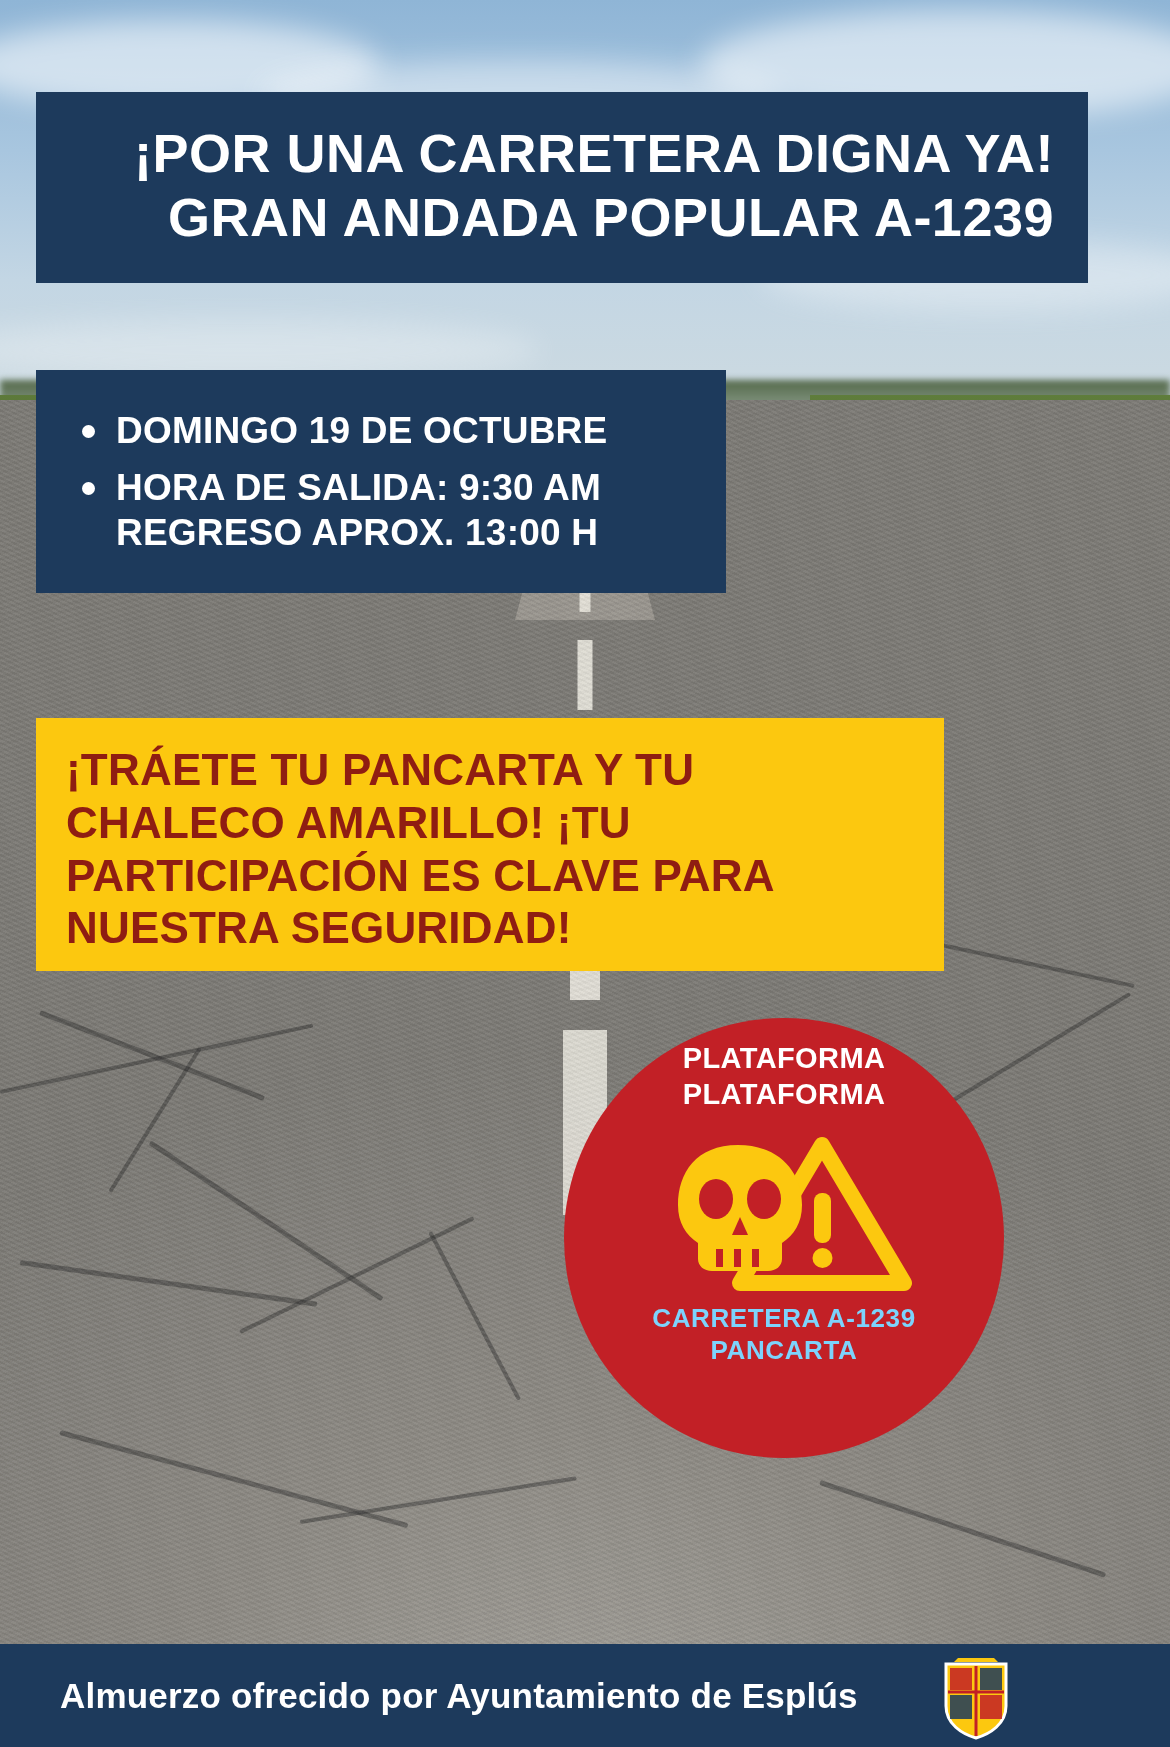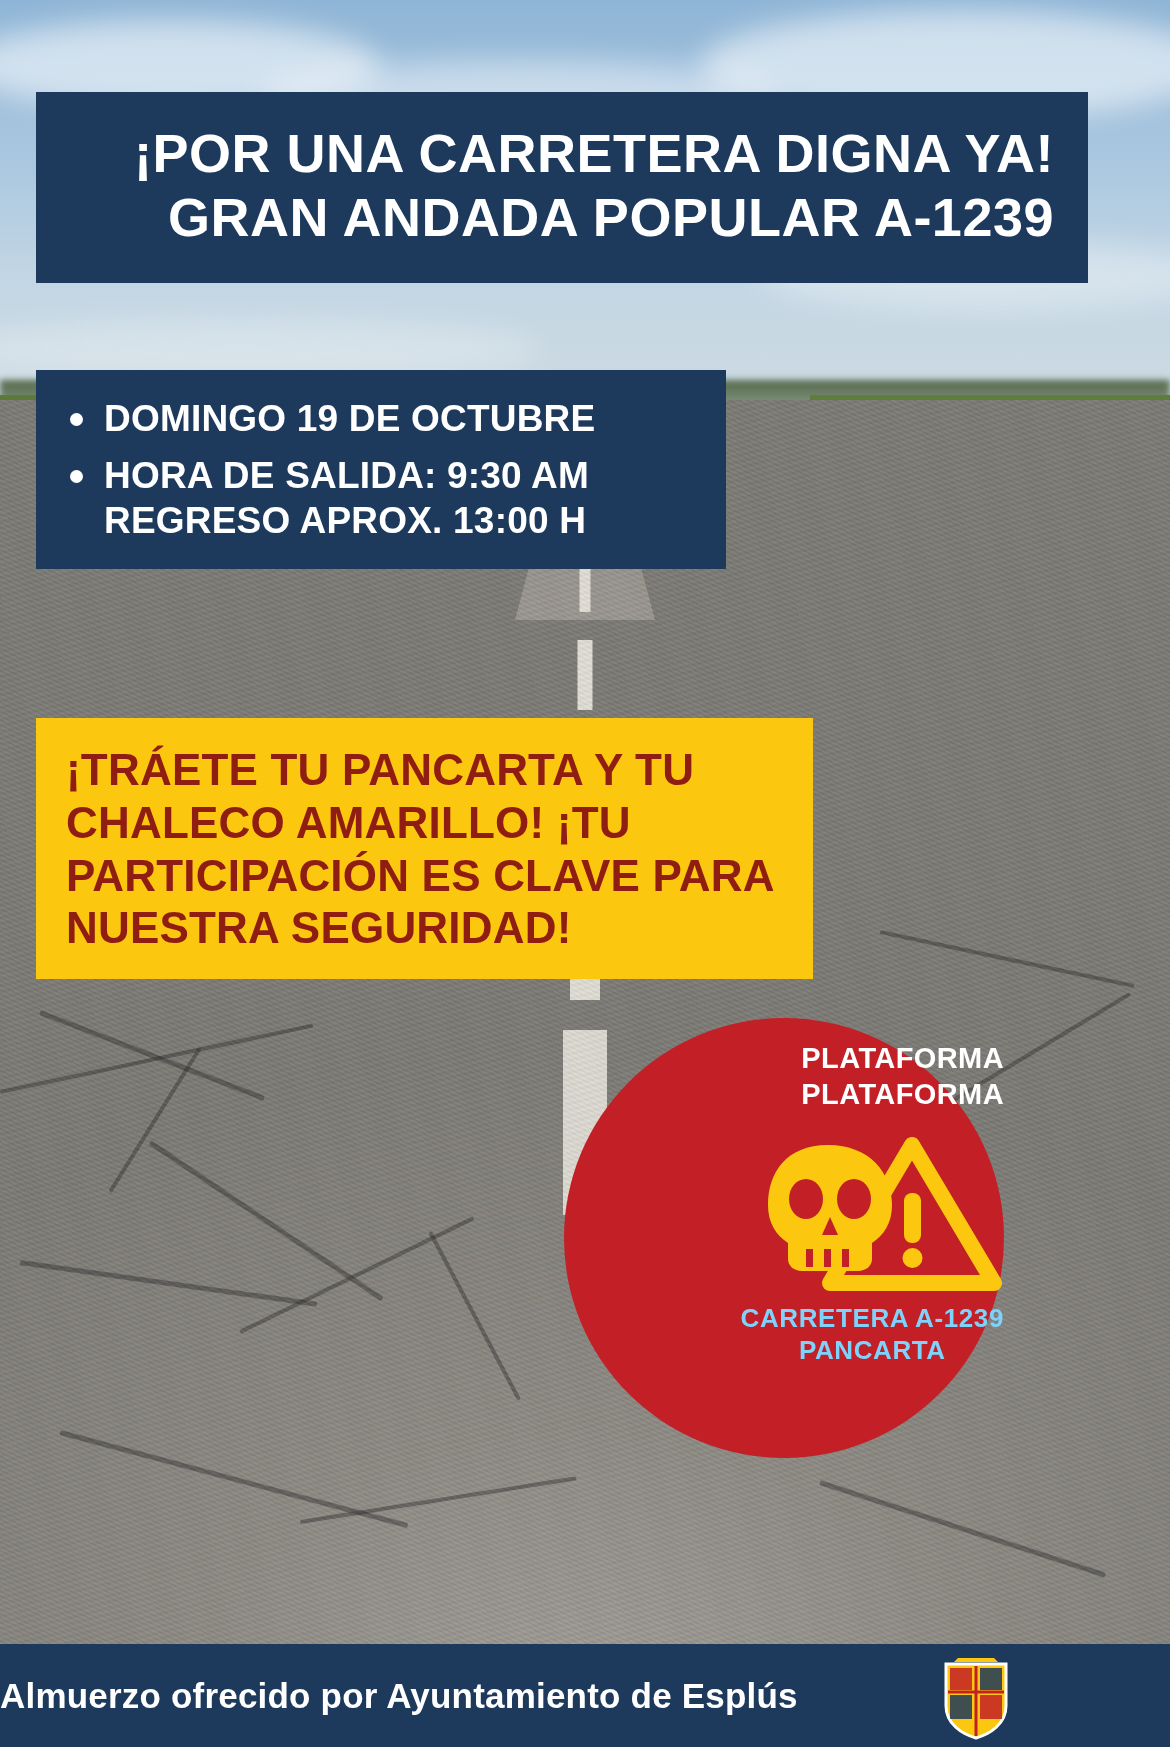--- a/index.html
+++ b/index.html
@@ -134,21 +134,21 @@
   .details-box {
     position: absolute;
     left: 36px;
     top: 370px;
     width: 690px;
     background: #1d3a5c;
     padding: 26px 28px 26px 28px;
     box-sizing: border-box;
   }
   .details-list {
-    margin: 0;
+    margin: 12px;
     padding: 0;
     list-style: none;
   }
   .details-list li {
     position: relative;
     color: #ffffff;
     font-size: 37px;
     font-weight: bold;
     line-height: 1.22;
     padding-left: 40px;
@@ -164,23 +164,23 @@
     width: 13px;
     height: 13px;
     background: #ffffff;
     border-radius: 50%;
   }
 
   .call-box {
     position: absolute;
     left: 36px;
     top: 718px;
-    width: 777px;
+    width: 908px;
     background: #fcc80f;
-    padding: 26px 30px 24px 30px;
+    padding: 26px 30px 16px 30px;
     box-sizing: border-box;
   }
   .call-text {
     margin: 0;
     color: #8f1d12;
     font-size: 44px;
     font-weight: bold;
     line-height: 1.2;
     letter-spacing: 0.2px;
   }
@@ -188,21 +188,21 @@
   .logo-circle {
     position: absolute;
     left: 564px;
     top: 1018px;
     width: 440px;
     height: 440px;
     border-radius: 50%;
     background: #c22026;
     display: flex;
     flex-direction: column;
-    align-items: flex-end;
+    align-items: center;
     justify-content: flex-start;
     padding-top: 22px;
     box-sizing: border-box;
   }
   .logo-top {
     color: #ffffff;
     font-size: 29px;
     font-weight: bold;
     line-height: 1.25;
     text-align: center;
@@ -231,20 +231,21 @@
     width: 1170px;
     height: 103px;
     background: #1d3a5c;
     display: flex;
     align-items: center;
   }
   .footer-text {
     color: #ffffff;
     font-size: 35px;
     font-weight: bold;
+    margin-left: 60px;
     letter-spacing: 0.2px;
   }
   .crest {
     position: absolute;
     right: 158px;
     top: 14px;
     width: 72px;
     height: 84px;
   }
 </style>

